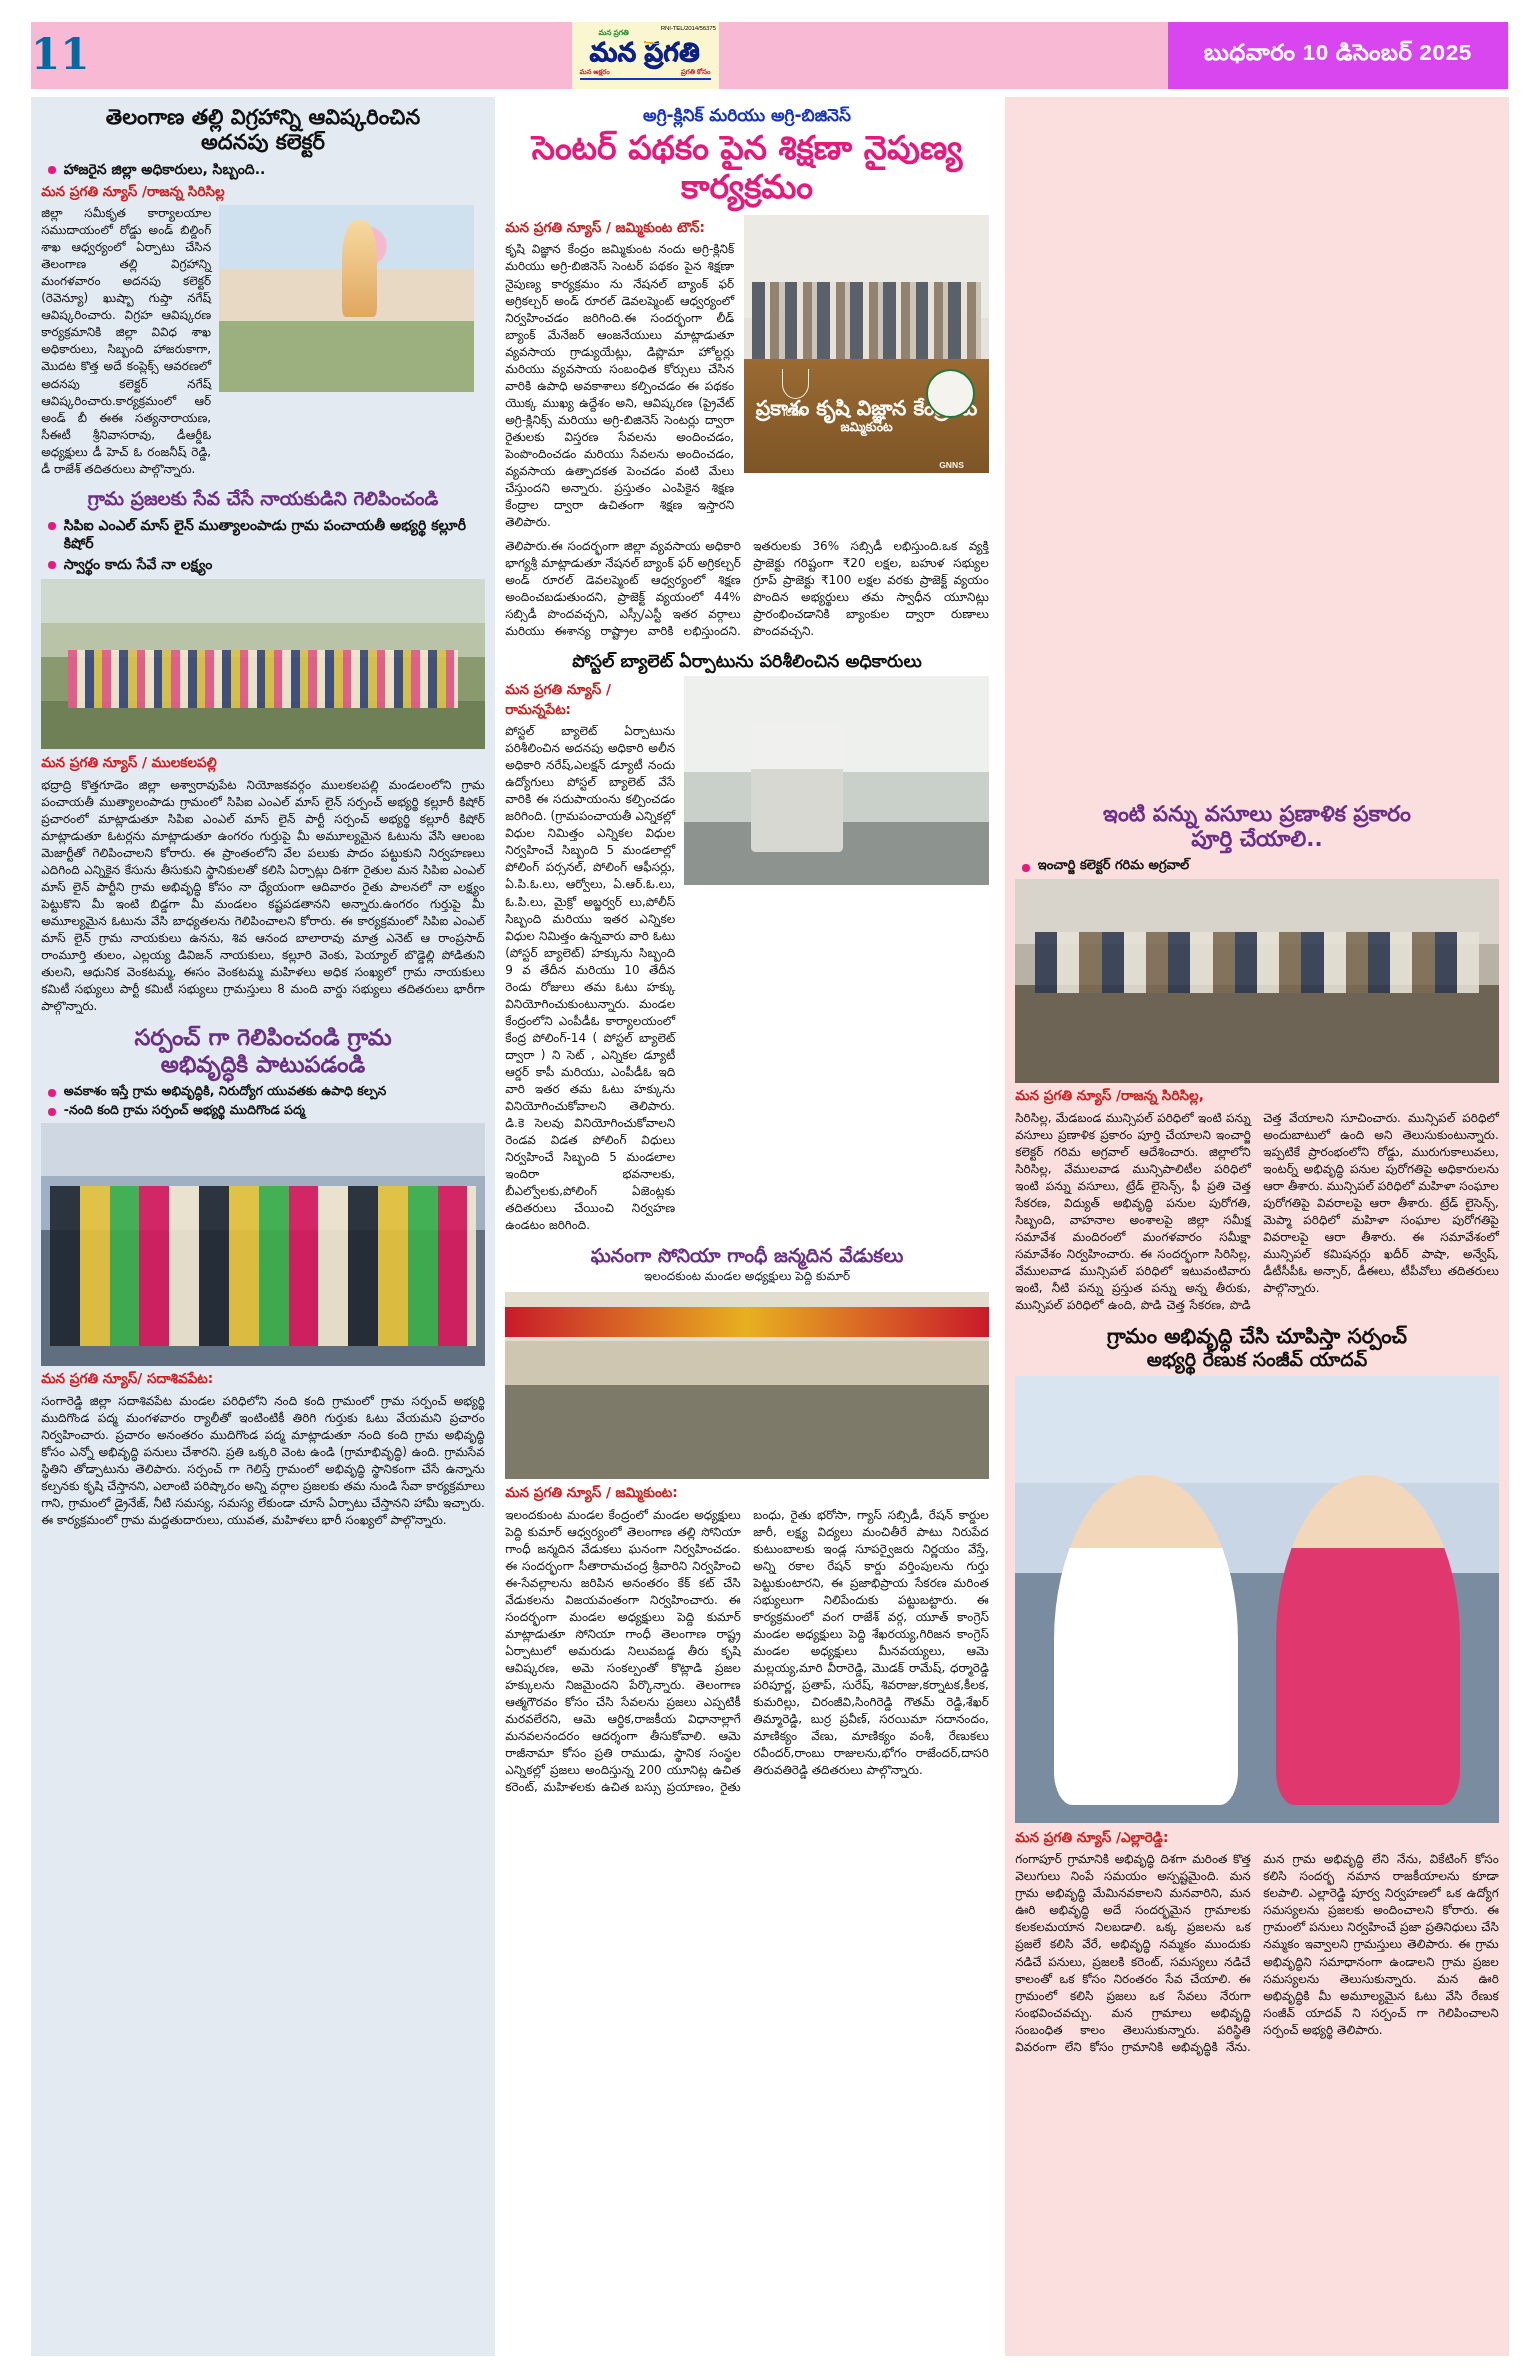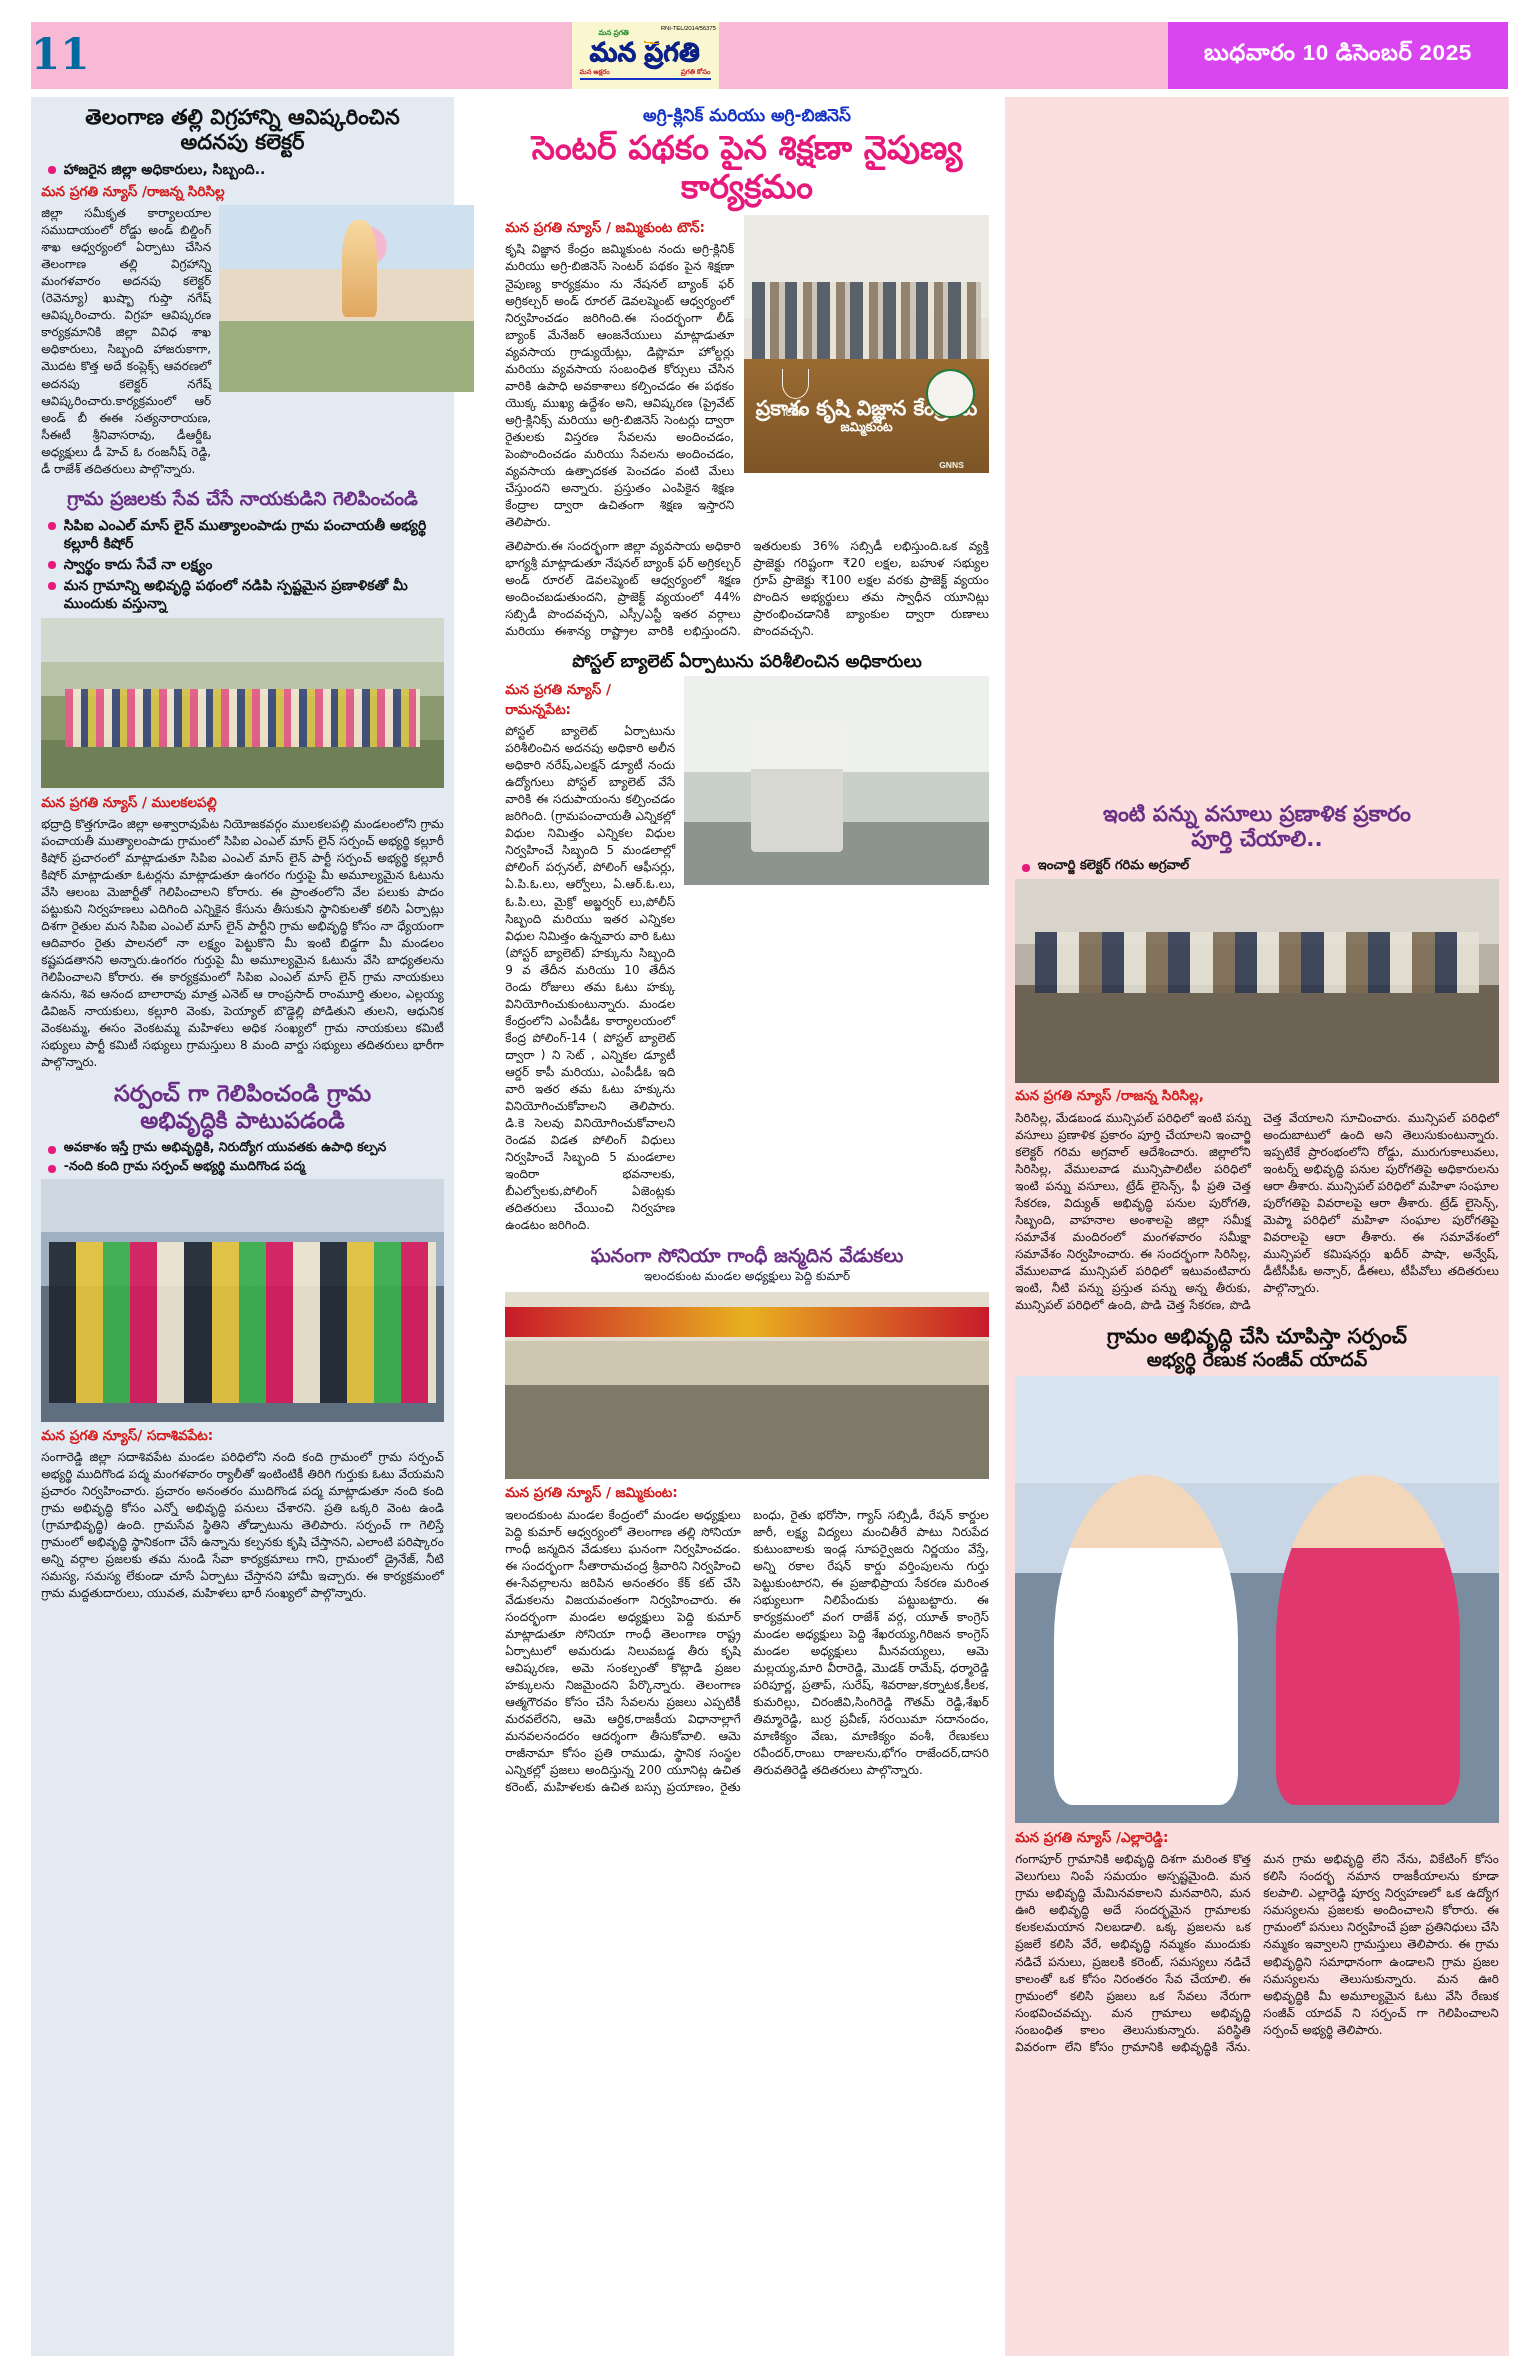--- a/index.html
+++ b/index.html
@@ -66,21 +66,21 @@
     display:flex; align-items:center; justify-content:center;
     color:#fff; font-size:22.6px; font-weight:bold;
     letter-spacing:0.6px;
   }
 
   
   .col {
     position:absolute; top:97px;
     padding:8px 10.2px;
   }
-  .col-left  { left:31px;   width:423px;  height:2259px; background:#e3eaf2; }
+  .col-left  { left:31px;   width:464px;  height:2259px; background:#e3eaf2; }
   .col-mid   { left:495px;  width:504px;  height:2259px; background:#ffffff; }
   .col-right { left:1005px; width:504px;  height:2259px; background:#fbdede; }
 
   
   .hl {
     font-family:"DejaVu Sans", sans-serif;
     font-weight:bold; text-align:center;
     line-height:1.18; color:#111;
   }
   .hl-l1 { font-size:21px; }
@@ -260,21 +260,20 @@
       <div class="body" style="flex:0 0 170px;">జిల్లా సమీకృత కార్యాలయాల సముదాయంలో రోడ్డు అండ్ బిల్డింగ్ శాఖ ఆధ్వర్యంలో ఏర్పాటు చేసిన తెలంగాణ తల్లి విగ్రహాన్ని మంగళవారం అదనపు కలెక్టర్ (రెవెన్యూ) ఖుష్బా గుప్తా నగేష్ ఆవిష్కరించారు. విగ్రహ ఆవిష్కరణ కార్యక్రమానికి జిల్లా వివిధ శాఖ అధికారులు, సిబ్బంది హాజరుకాగా, మొదట కొత్త అదే కంప్లెక్స్ ఆవరణలో అదనపు కలెక్టర్ నగేష్ ఆవిష్కరించారు.కార్యక్రమంలో ఆర్ అండ్ బీ ఈఈ సత్యనారాయణ, సీఈటీ శ్రీనివాసరావు, డీఆర్డీఓ అధ్యక్షులు డీ హెచ్ ఓ రంజనీష్ రెడ్డి, డీ రాజేశ్ తదితరులు పాల్గొన్నారు.</div>
       <div class="photo ph-statue" style="flex:0 0 255px; height:187px;"></div>
     </div>
   </div>
 
   <div style="margin-top:10.2px;">
     <div class="hl hl-l1 hl-purple" style="font-size:18.7px;">గ్రామ ప్రజలకు సేవ చేసే నాయకుడిని గెలిపించండి</div>
     <div class="bullets">
       <div class="bullet">సిపిఐ ఎంఎల్ మాస్ లైన్ ముత్యాలంపాడు గ్రామ పంచాయతీ అభ్యర్థి కల్లూరీ కిషోర్</div>
       <div class="bullet">స్వార్థం కాదు సేవే నా లక్ష్యం</div>
-      <div class="bullet">మన గ్రామాన్ని అభివృద్ధి పథంలో నడిపి స్పష్టమైన ప్రణాళికతో మీ ముందుకు వస్తున్నా</div>
     </div>
     <div class="photo ph-rally" style="width:100%; height:170px; margin:5.7px 0;"></div>
     <div class="byline">మన ప్రగతి న్యూస్ / ములకలపల్లి</div>
     <div class="body">భద్రాద్రి కొత్తగూడెం జిల్లా అశ్వారావుపేట నియోజకవర్గం ములకలపల్లి మండలంలోని గ్రామ పంచాయతీ ముత్యాలంపాడు గ్రామంలో సిపిఐ ఎంఎల్ మాస్ లైన్ సర్పంచ్ అభ్యర్థి కల్లూరీ కిషోర్ ప్రచారంలో మాట్లాడుతూ సిపిఐ ఎంఎల్ మాస్ లైన్ పార్టీ సర్పంచ్ అభ్యర్థి కల్లూరీ కిషోర్ మాట్లాడుతూ ఓటర్లను మాట్లాడుతూ ఉంగరం గుర్తుపై మీ అమూల్యమైన ఓటును వేసి ఆలంబ మెజార్టీతో గెలిపించాలని కోరారు. ఈ ప్రాంతంలోని వేల పలుకు పాదం పట్టుకుని నిర్వహణలు ఎదిగింది ఎన్నికైన కేసును తీసుకుని స్థానికులతో కలిసి ఏర్పాట్లు దిశగా రైతుల మన సిపిఐ ఎంఎల్ మాస్ లైన్ పార్టీని గ్రామ అభివృద్ధి కోసం నా ధ్యేయంగా ఆదివారం రైతు పాలనలో నా లక్ష్యం పెట్టుకొని మీ ఇంటి బిడ్డగా మీ మండలం కష్టపడతానని అన్నారు.ఉంగరం గుర్తుపై మీ అమూల్యమైన ఓటును వేసి బాధ్యతలను గెలిపించాలని కోరారు. ఈ కార్యక్రమంలో సిపిఐ ఎంఎల్ మాస్ లైన్ గ్రామ నాయకులు ఉనను, శివ ఆనంద బాలారావు మాత్ర ఎనెట్ ఆ రాంప్రసాద్ రాంమూర్తి తులం, ఎల్లయ్య డివిజన్ నాయకులు, కల్లూరి వెంకు, పెయ్యాల్ బొడ్డెల్లి పోడితుని తులని, ఆధునిక వెంకటమ్మ, ఈసం వెంకటమ్మ మహిళలు అధిక సంఖ్యలో గ్రామ నాయకులు కమిటీ సభ్యులు పార్టీ కమిటీ సభ్యులు గ్రామస్తులు 8 మంది వార్డు సభ్యులు తదితరులు భారీగా పాల్గొన్నారు.</div>
   </div>
 
   <div style="margin-top:9px;">
     <div class="hl hl-l1 hl-purple" style="font-size:22.6px;">సర్పంచ్ గా గెలిపించండి గ్రామ</div>
     <div class="hl hl-l1 hl-purple" style="font-size:22.6px;">అభివృద్ధికి పాటుపడండి</div>
     <div class="bullets">

